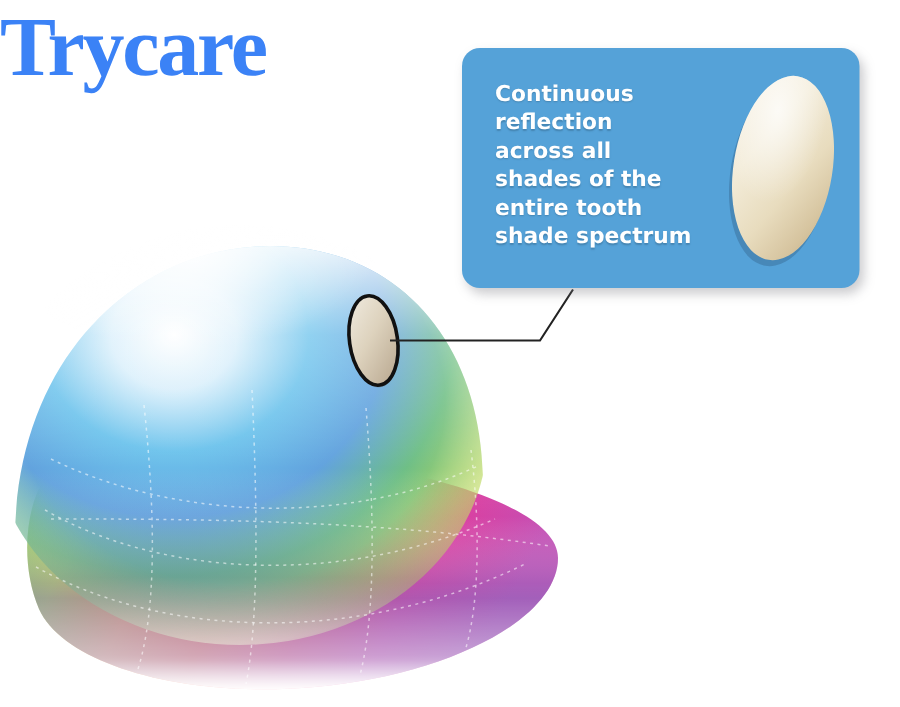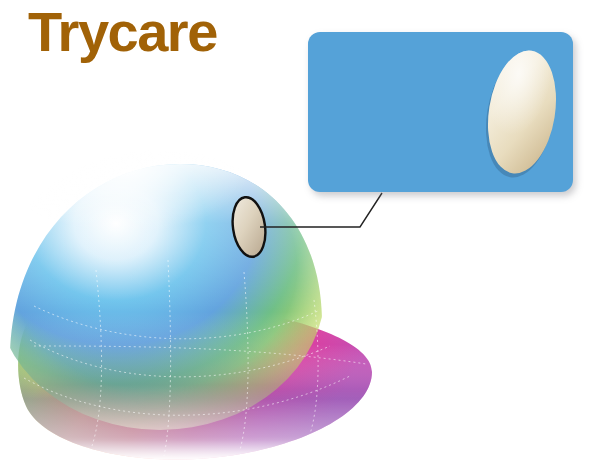--- a/index.html
+++ b/index.html
@@ -14,27 +14,27 @@
     position: relative;
     width: 600px;
     height: 471px;
     background: #ffffff;
     overflow: hidden;
   }
 
   
   #brand-logo {
     position: absolute;
-    left: 28px;
+    left: 0;
     top: 4px;
-    font-family: Liberation Sans, sans-serif;
+    font-family: Liberation Serif, serif;
     font-weight: bold;
     font-size: 56px;
     letter-spacing: -1.5px;
-    color: #a16207;
+    color: #3b82f6;
     line-height: 1;
     user-select: none;
   }
 
   
   #gamut-figure {
     position: absolute;
     left: 0;
     top: 150px;
     width: 470px;
@@ -216,20 +216,26 @@
     </svg>
   </div>
 
   <div id="leader-line">
     <svg width="130" height="55" viewBox="0 0 130 55" xmlns="http://www.w3.org/2000/svg">
       <path d="M 0 42 L 100 42 L 122 8" fill="none" stroke="#222222" stroke-width="1.4"></path>
     </svg>
   </div>
 
   <div id="callout-panel">
+    <div id="callout-text">Continuous
+reflection
+across all
+shades of the
+entire tooth
+shade spectrum</div>
 
     <div id="tooth-sample">
       <svg width="92" height="140" viewBox="0 0 92 140" xmlns="http://www.w3.org/2000/svg">
         <defs>
           <linearGradient id="toothFill" x1="0.12" y1="0.05" x2="0.9" y2="0.95">
             <stop offset="0%" stop-color="#f6f0e2"></stop>
             <stop offset="28%" stop-color="#f3ecd9"></stop>
             <stop offset="62%" stop-color="#e8dcbe"></stop>
             <stop offset="88%" stop-color="#d6c49f"></stop>
             <stop offset="100%" stop-color="#c9b48c"></stop>

